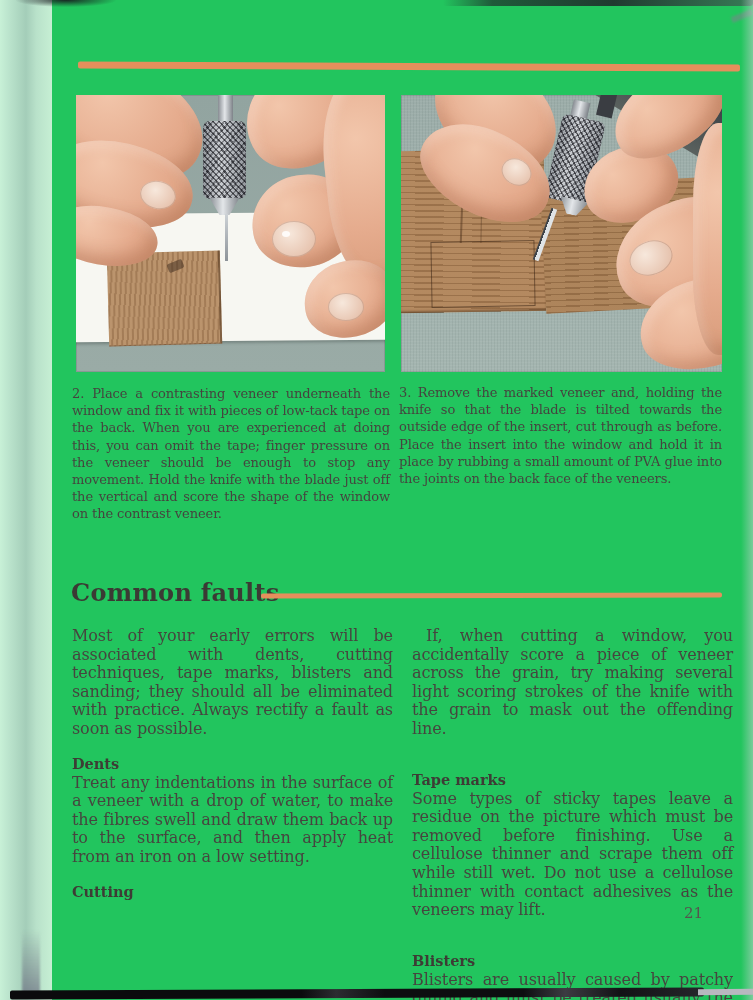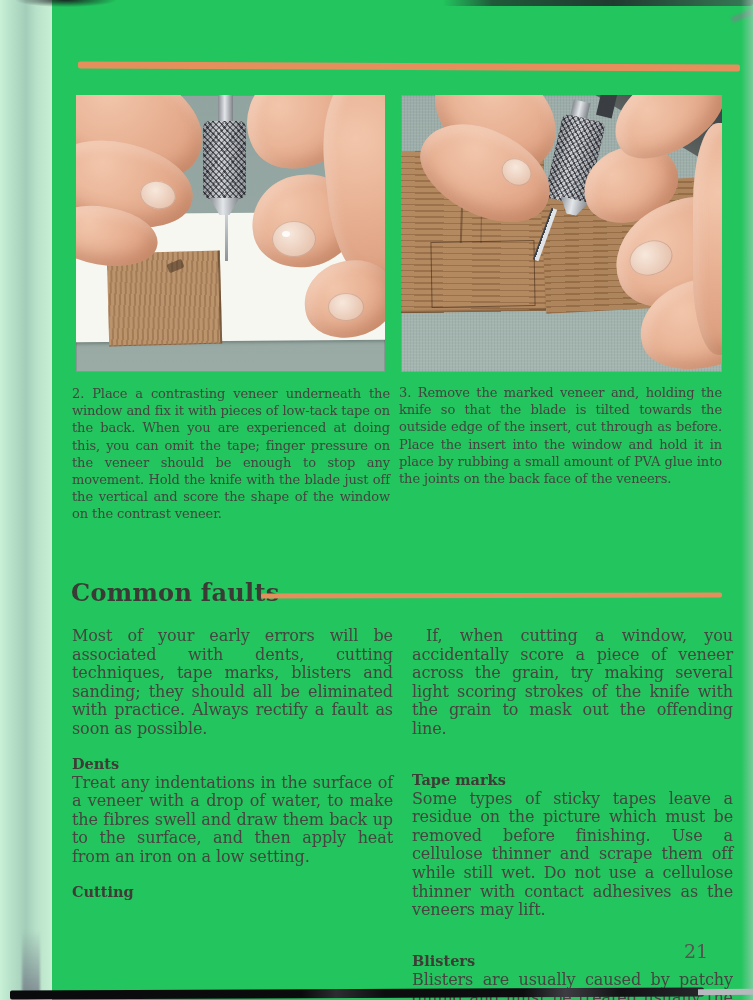--- a/index.html
+++ b/index.html
@@ -100,21 +100,21 @@
   }
   .col { position:absolute; top:627px; width:321px; color:#46453f; }
   #col-left  { left:72px; }
   #col-right { left:412px; }
   .col p { font-size:16px; line-height:18.6px; text-align:justify; letter-spacing:-0.1px; }
   .col p.indent { text-indent:14px; }
   .subhead { font-size:14.5px; font-weight:bold; color:#3d3c35; }
   #col-left  .subhead { margin-top:16px; margin-bottom:2px; }
   #col-right .subhead { margin-top:32px; margin-bottom:2px; }
   #page-number {
-    position:absolute; left:684px; top:940px; font-size:19px; color:#56554f;
+    position:absolute; left:684px; top:904px; font-size:15px; color:#56554f;
   }
 </style>
 </head>
 <body>
 
 <div id="page">
 
   <div class="binding-left"></div>
   <div class="binding-left-bottom"></div>
   <div class="smudge-top-left"></div>

